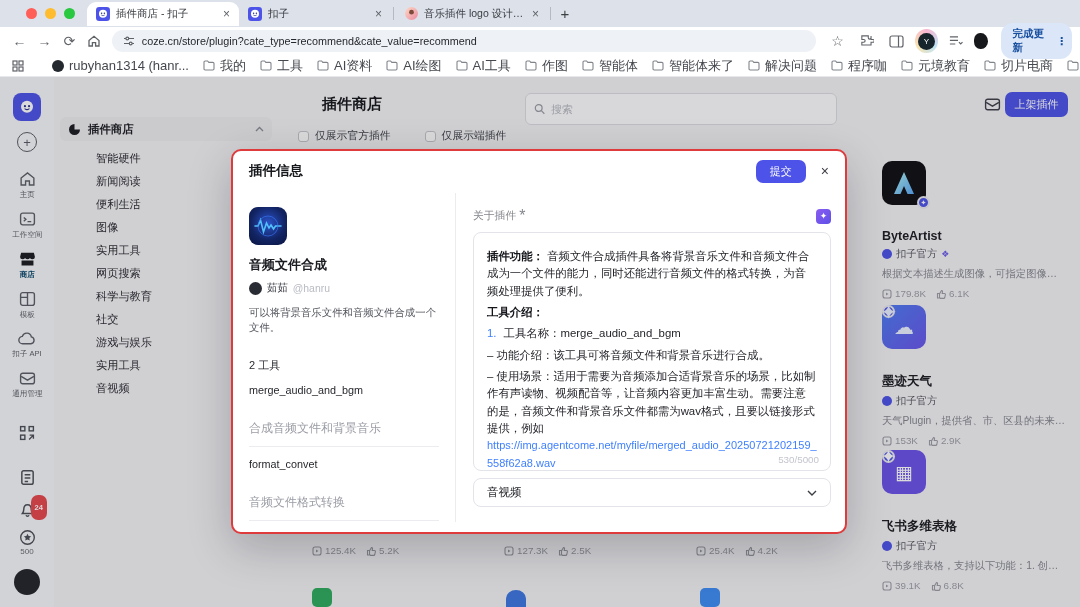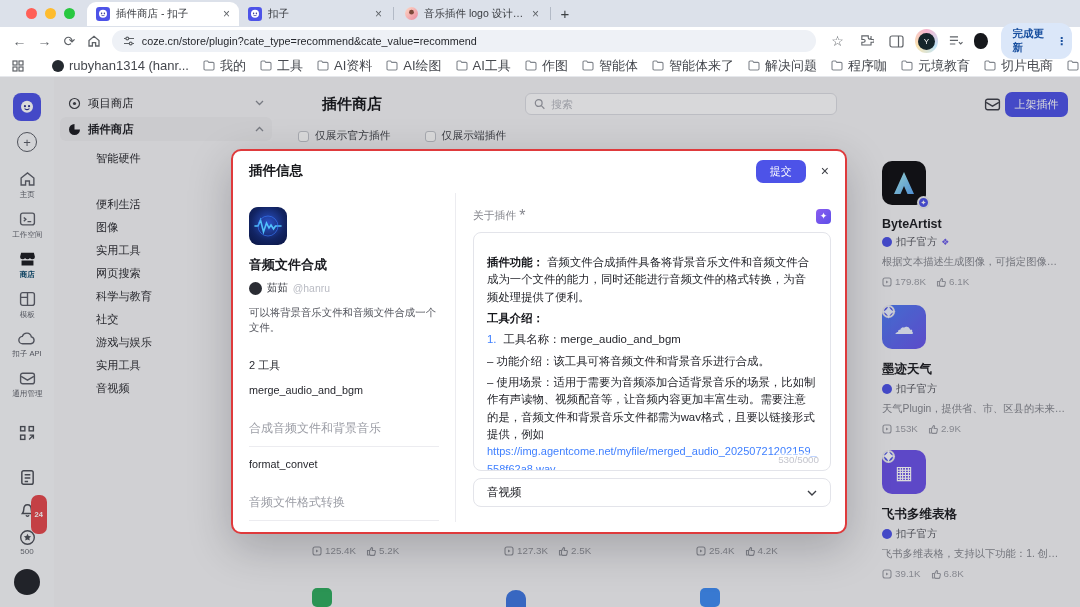--- a/index.html
+++ b/index.html
@@ -37,48 +37,48 @@
   .overlay{position:absolute;inset:0;background:rgba(24,25,30,.16);z-index:5}
 
   
   .rail{position:absolute;left:0;top:0;bottom:0;width:54px;background:#f6f7f9;z-index:1}
   .rail .logo{position:absolute;left:13px;top:16px;width:28px;height:28px;border-radius:8px;background:#4d53e8;display:flex;align-items:center;justify-content:center}
   .rail .plus{position:absolute;left:17px;top:55px;width:20px;height:20px;border-radius:50%;border:1.4px solid #595c66;color:#595c66;display:flex;align-items:center;justify-content:center;font-size:13px}
   .rail-item{position:absolute;left:0;width:54px;display:flex;flex-direction:column;align-items:center;gap:2px;color:#5b5e68}
   .rail-item .lbl{font-size:8.2px;transform:scale(.92)}
   .rail-item.active{color:#0c4a6e;font-weight:700}
   .rail-bottom{position:absolute;left:0;width:54px;display:flex;justify-content:center;color:#4c4f58}
-  .badge{position:absolute;top:-6px;left:12px;background:#e5484d;color:#fff;font-size:7.5px;font-weight:700;border-radius:7px;padding:15px 4px}
+  .badge{position:absolute;top:-6px;left:12px;background:#e5484d;color:#fff;font-size:7.5px;font-weight:700;border-radius:7px;padding:8px 4px}
   .credits{font-size:8px;color:#6a6d75;text-align:center;margin-top:1px}
   .rail-avatar{width:26px;height:26px;border-radius:50%;background:#23252b}
 
   
   .sidebar{position:absolute;left:54px;top:0;width:226px;bottom:0;z-index:1}
   .group{position:absolute;left:6px;right:8px;height:24px;display:flex;align-items:center;gap:7px;padding:0 8px;font-size:11.4px;color:#1e1f24;border-radius:6px}
   .group .chev{margin-left:auto;color:#8a8d95}
   .group.active{font-weight:700;background:#ededf0}
   .cat{position:absolute;left:34px;right:8px;height:23px;display:flex;align-items:center;padding-left:8px;font-size:11.2px;color:#2c2d33}
 
   
   .page-title{position:absolute;left:322px;top:18px;font-size:15px;font-weight:700;color:#17181c;z-index:1}
-  .search{position:absolute;left:525px;top:16px;width:312px;height:22px;background:#fdfdfe;border:1px solid #dcdde3;border-radius:6px;display:flex;align-items:center;gap:6px;padding:0 8px;z-index:1}
+  .search{position:absolute;left:525px;top:16px;width:312px;height:32px;background:#fdfdfe;border:1px solid #dcdde3;border-radius:6px;display:flex;align-items:center;gap:6px;padding:0 8px;z-index:1}
   .search input{border:0;outline:0;background:transparent;font-size:10.8px;width:100%;color:#26282d;font-family:inherit}
   .search input::placeholder{color:#b4b6be}
   .mail-btn{position:absolute;left:981px;top:17px;width:22px;height:20px;z-index:1;color:#3e4049;display:flex;align-items:center;justify-content:center}
   .publish-btn{position:absolute;left:1005px;top:15px;width:63px;height:25px;background:#4d53e8;color:#fff;font-size:11px;border-radius:7px;display:flex;align-items:center;justify-content:center;z-index:1}
   .filters{position:absolute;left:298px;top:52px;display:flex;gap:34px;z-index:1}
   .filter{display:flex;align-items:center;gap:6px;font-size:10.8px;color:#3d3f46}
   .cb{width:11px;height:11px;border:1.2px solid #c3c5cc;border-radius:3px;background:#fff}
 
   
   .cards-col{position:absolute;left:882px;top:78px;width:198px;bottom:0;z-index:1}
   .store-card{position:absolute;left:0;width:198px}
   .p-icon44{width:44px;height:44px;border-radius:10px;position:relative}
   .mini-badge{position:absolute;right:-4px;bottom:-4px;width:13px;height:13px;border-radius:50%;background:#4d53e8;border:2px solid #e8e9ee;color:#fff;font-size:7px;display:flex;align-items:center;justify-content:center}
-  .card-name{font-size:12.5px;font-weight:700;color:#1c1d22;margin-top:12px}
+  .card-name{font-size:12.5px;font-weight:700;color:#1c1d22;margin-top:24px}
   .card-author{display:flex;align-items:center;gap:4px;font-size:10.3px;color:#55575f;margin-top:4px}
   .dot-logo{width:10px;height:10px;border-radius:50%;background:#4d53e8;display:inline-block}
   .shield{color:#6a5ce8;font-size:9px}
   .card-desc{font-size:10.3px;color:#84868e;margin-top:6px;white-space:nowrap;overflow:hidden;text-overflow:ellipsis}
   .card-stats{display:flex;align-items:center;gap:10px;font-size:9.8px;color:#9b9da5;margin-top:7px}
   .stat{display:flex;align-items:center;gap:3px}
   .i-byteartist{background:#101014}
   .i-byteartist svg{position:absolute;left:8px;top:8px}
   .i-moji{background:linear-gradient(135deg,#4b7df2,#6a55ea)}
   .i-moji span{position:absolute;inset:0;display:flex;align-items:center;justify-content:center;color:#eaf1ff;font-size:20px}
@@ -107,21 +107,21 @@
   .p-desc{font-size:10.4px;color:#54565e;margin-top:11px;line-height:1.4}
   .tools-count{font-size:11px;color:#2b2c32;margin-top:23px}
   .tool{padding:11px 0 9px;border-bottom:1px solid #ececf0}
   .tool-name{font-size:10.8px;color:#27282e}
   .tool-desc{font-size:12px;color:#9b9da5;margin-top:24px}
   .m-right{position:absolute;left:240px;right:14px;top:16px;bottom:6px}
   .about-row{display:flex;align-items:center}
   .f-label{font-size:10.8px;color:#85868d}
   .req{color:#85868d;margin-left:3px}
   .ai-btn{margin-left:auto;width:15px;height:15px;border-radius:4px;background:linear-gradient(135deg,#8a5cf0,#5d4fe8);color:#fff;font-size:9px;display:flex;align-items:center;justify-content:center}
-  .about-box{margin-top:7px;height:239px;border:1px solid #e3e4ea;border-radius:8px;padding:17px 13px;overflow:hidden;position:relative;font-size:11.4px;line-height:1.52;color:#24252b}
+  .about-box{margin-top:7px;height:239px;border:1px solid #e3e4ea;border-radius:8px;padding:11px 13px;overflow:hidden;position:relative;font-size:11.4px;line-height:1.52;color:#24252b}
   .about-box p{margin:4px 0}
   .about-box b{color:#15161b}
   .num{color:#4080ff;margin-right:7px}
   .lnk{color:#4080ff;word-break:break-all;font-size:11px}
   .counter{position:absolute;right:9px;bottom:2px;font-size:9.8px;color:#c4c5cd;background:rgba(255,255,255,.55);padding:0 2px}
   .cat-label{margin-top:13px;font-size:10.8px;color:#85868d}
   .cat-select{margin-top:7px;height:29px;border:1px solid #e3e4ea;border-radius:8px;display:flex;align-items:center;padding:0 13px;font-size:11.5px;color:#1d1e24}
   .cat-select .chev{margin-left:auto;color:#3c3e45}
 </style>
 </head>
@@ -416,41 +416,34 @@
             <path d="M7.5 4.2l1 2 2.2.3-1.6 1.5.4 2.2-2-1-2 1 .4-2.2L4.3 6.5l2.2-.3z" fill="#4c4f58" stroke="none"></path>
           </svg>
         <span class="credits">500</span>
       </div>
       <div class="rail-bottom" style="top:492px">
         <span class="rail-avatar"></span>
       </div>
     </div>
 
     <div class="sidebar">
-      <div class="group" style="top:14px">
-        <svg width="13" height="13" viewBox="0 0 13 13" fill="none" stroke="#3c3e45" stroke-width="1.2">
-            <circle cx="6.5" cy="6.5" r="5"></circle>
-            <circle cx="6.5" cy="6.5" r="1.6" fill="#3c3e45" stroke="none"></circle>
-          </svg>
-        <span>项目商店</span>
-        <svg class="chev" width="9" height="6" viewBox="0 0 9 6" fill="none" stroke="#8a8d95" stroke-width="1.3">
-            <path d="M1 1l3.5 3.5L8 1"></path>
-          </svg>
-      </div>
       <div class="group active" style="top:40px">
         <svg width="13" height="13" viewBox="0 0 13 13">
             <path d="M6.5 1a5.5 5.5 0 1 0 5.5 5.5H6.5z" fill="#1c1d22"></path>
           </svg>
         <span>插件商店</span>
         <svg class="chev" width="9" height="6" viewBox="0 0 9 6" fill="none" stroke="#8a8d95" stroke-width="1.3">
             <path d="M1 5l3.5-3.5L8 5"></path>
           </svg>
       </div>
       <div class="cat" style="top:70px">
           <span>智能硬件</span>
+        </div>
+      <div class="cat" style="top:93px">
+          <span>新闻阅读</span>
         </div>
       <div class="cat" style="top:116px">
           <span>便利生活</span>
         </div>
       <div class="cat" style="top:139px">
           <span>图像</span>
         </div>
       <div class="cat" style="top:162px">
           <span>实用工具</span>
         </div>

